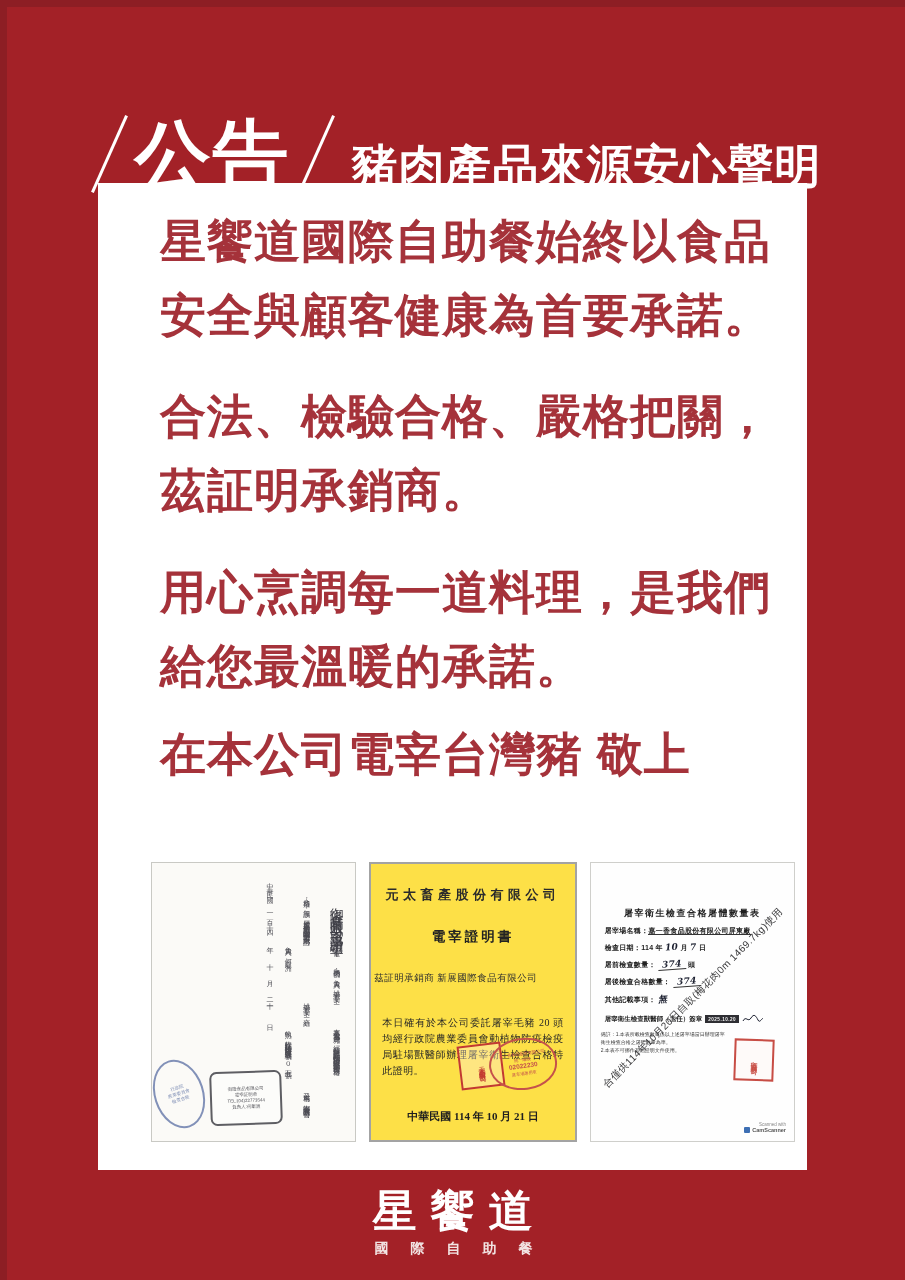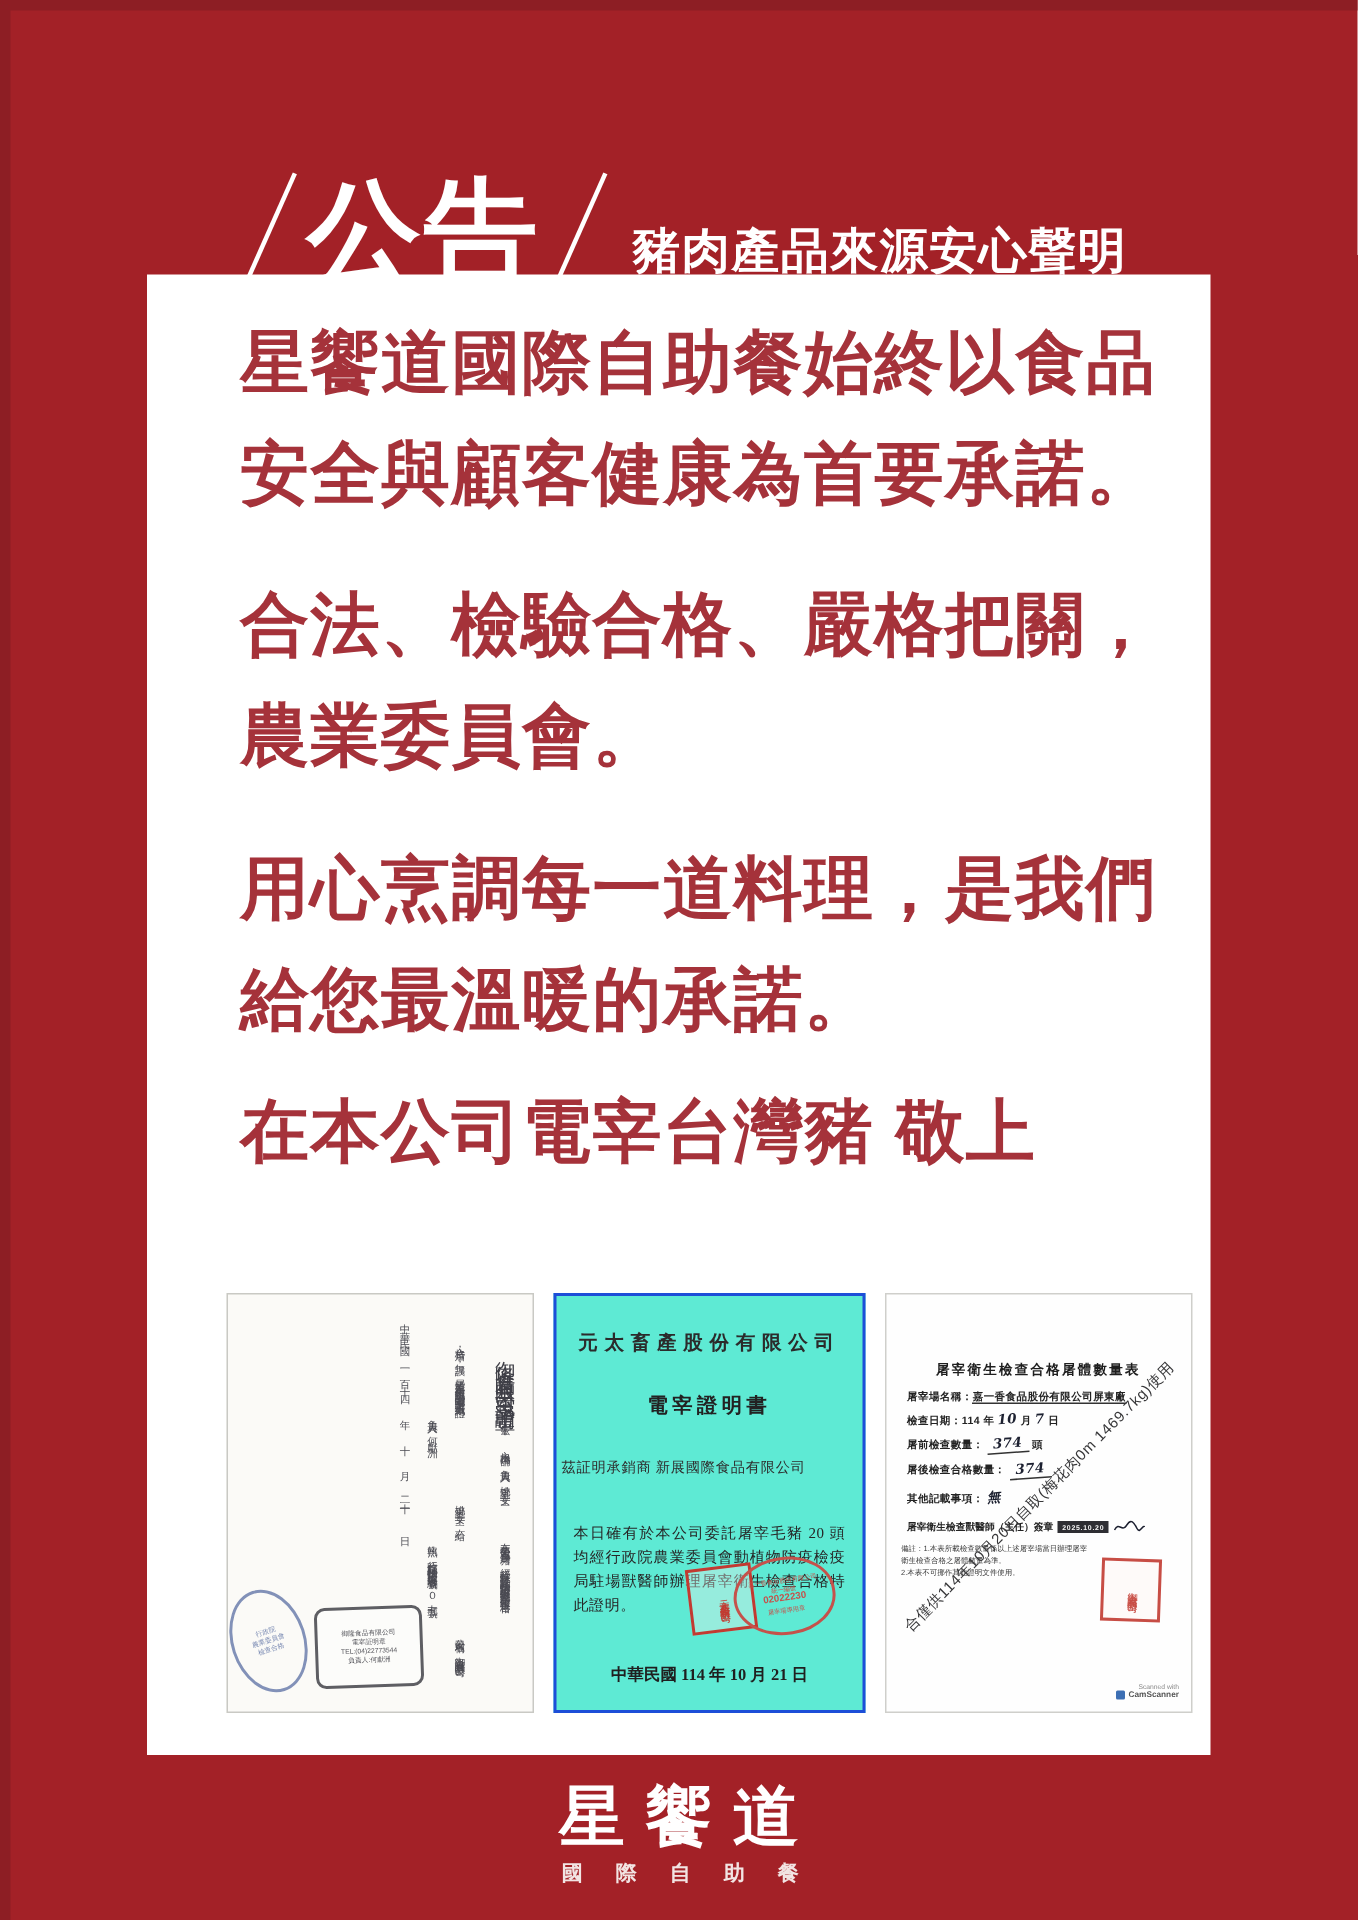--- a/index.html
+++ b/index.html
@@ -11,37 +11,37 @@
   .serif{font-family:"Liberation Serif","DejaVu Serif",serif;}
 
   
   .edge-top{position:absolute;left:0;top:0;width:100%;height:7px;background:#8D1E24;}
   .edge-left{position:absolute;left:0;top:0;width:7px;height:100%;background:#8D1E24;}
 
   
   .header{position:absolute;left:0;right:0;top:96px;display:flex;justify-content:center;align-items:flex-end;}
   .slash{width:3px;height:84px;background:#FFFFFF;transform:rotate(24deg);margin:0 24px;}
   .badge{color:#FFFFFF;font-size:76px;font-weight:700;line-height:80px;letter-spacing:2px;margin-top:20px;}
-  .header-title{color:#FFFFFF;font-size:32px;font-weight:700;line-height:58px;margin-left:10px;letter-spacing:1px;white-space:nowrap;}
+  .header-title{color:#FFFFFF;font-size:46px;font-weight:700;line-height:58px;margin-left:10px;letter-spacing:1px;white-space:nowrap;}
 
   
   .card{position:absolute;left:98px;top:183px;width:709px;height:987px;background:#FFFFFF;}
   .card-text{position:absolute;left:62px;top:0;width:630px;color:#A5323A;font-weight:700;}
   .para{margin:0;}
   .para div{font-size:46px;line-height:74px;white-space:nowrap;letter-spacing:1px;}
   .p1{padding-top:21px;}
   .p2{margin-top:27px;}
   .p3{margin-top:28px;}
   .sig{margin-top:14px;}
 
   
   .docs{position:absolute;left:53px;top:679px;width:644px;height:280px;display:flex;gap:13px;}
   .doc{position:relative;flex:1;height:280px;box-sizing:border-box;overflow:hidden;}
   .doc-left{background:#FBFAF7;border:1px solid #C9C9C4;}
-  .doc-mid{background:#5eead4;border:2px solid #1d4ed8;}
+  .doc-mid{background:#fde047;border:2px solid #a3a3a3;}
   .doc-right{background:#FEFEFE;border:1px solid #CFCFCB;}
 
   
   .vwrap{position:absolute;inset:8px 10px 8px 10px;writing-mode:vertical-rl;color:#4A4A52;}
   .vcol{display:inline-block;font-size:7px;line-height:1.05;letter-spacing:1px;margin-left:5px;
         font-family:"Liberation Serif","DejaVu Serif",serif;}
   .vtitle{font-size:13.5px;letter-spacing:3px;padding-top:26px;margin-left:14px;color:#3E3E46;}
   .vt1{padding-top:4px;}  .vt2{padding-top:12px;} .vt3{padding-top:18px;}
   .vt4{padding-top:22px;} .vt5{padding-top:52px;} .vt6{padding-top:66px;}
   .vt7{padding-top:70px;} .vt8{padding-top:60px;} .vt9{padding-top:6px;letter-spacing:5px;}
@@ -109,21 +109,21 @@
 </div>
 
 <div class="card">
   <div class="card-text">
     <div class="para p1">
       <div>星饗道國際自助餐始終以食品</div>
       <div>安全與顧客健康為首要承諾。</div>
     </div>
     <div class="para p2">
       <div>合法、檢驗合格、嚴格把關，</div>
-      <div>農業委員會。</div>
+      <div>茲証明承銷商。</div>
     </div>
     <div class="para p3">
       <div>用心烹調每一道料理，是我們</div>
       <div>給您最溫暖的承諾。</div>
     </div>
     <div class="para sig">
       <div>在本公司電宰台灣豬 敬上</div>
     </div>
   </div>
 

